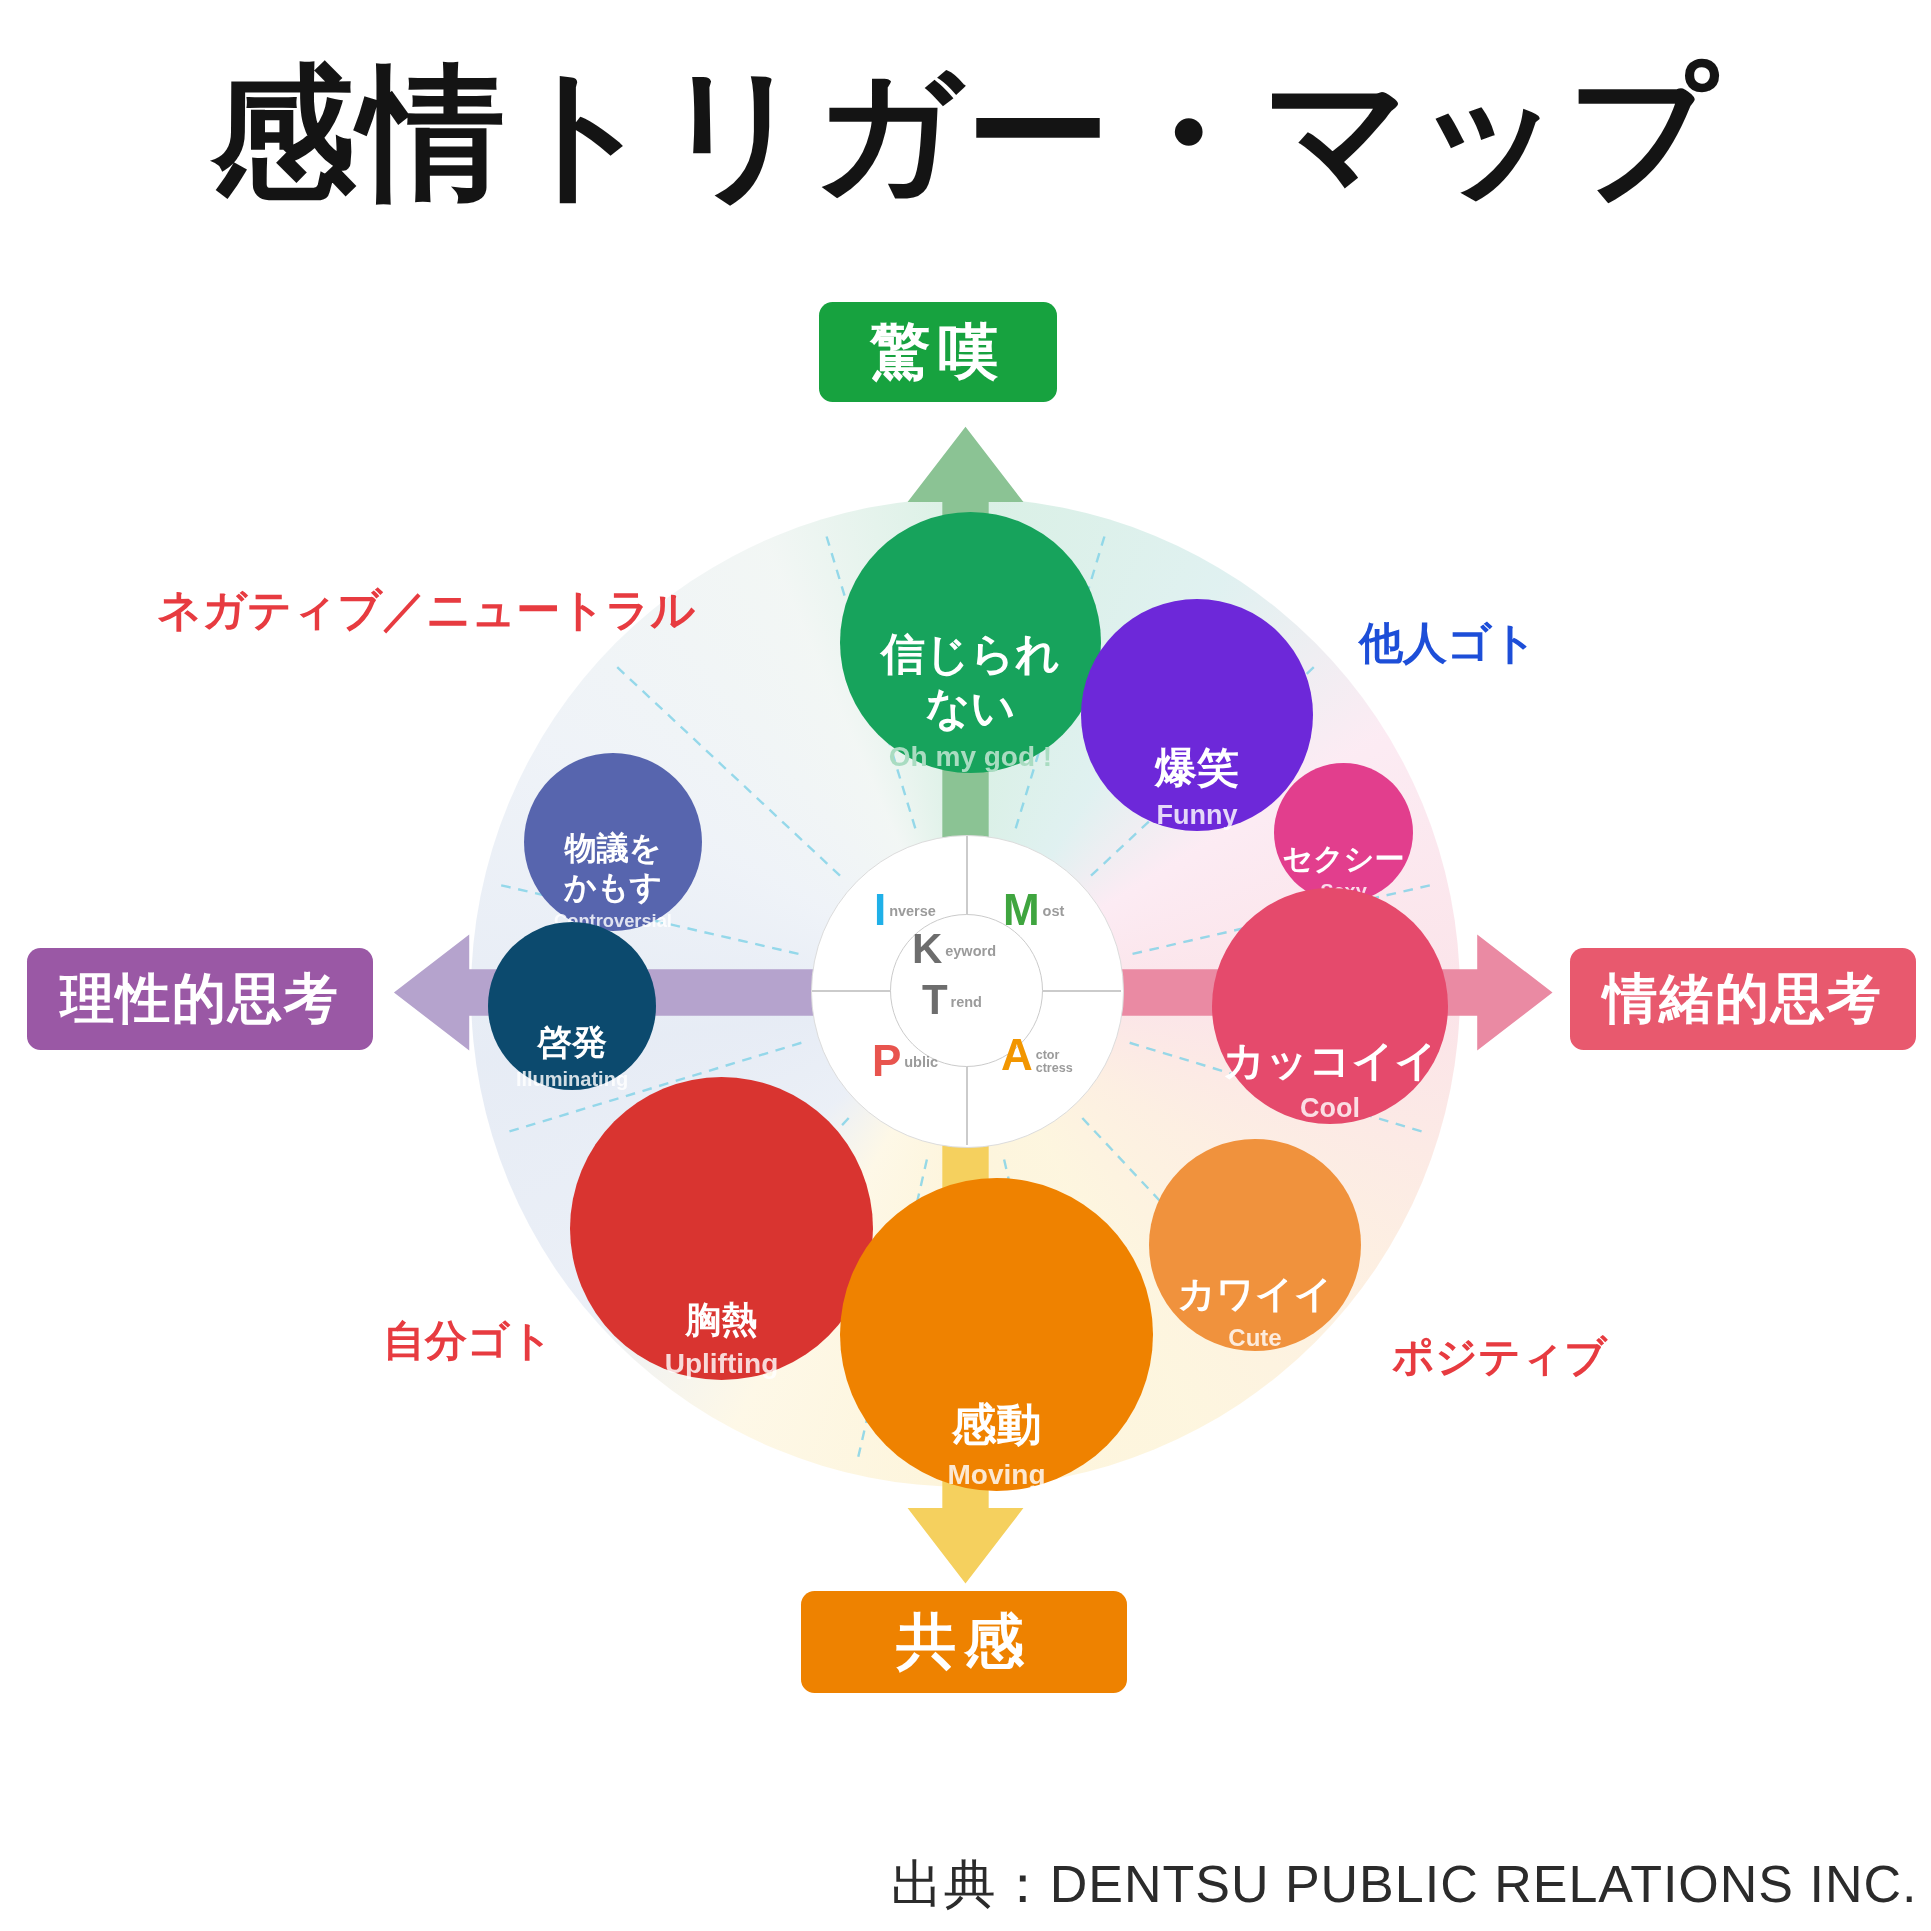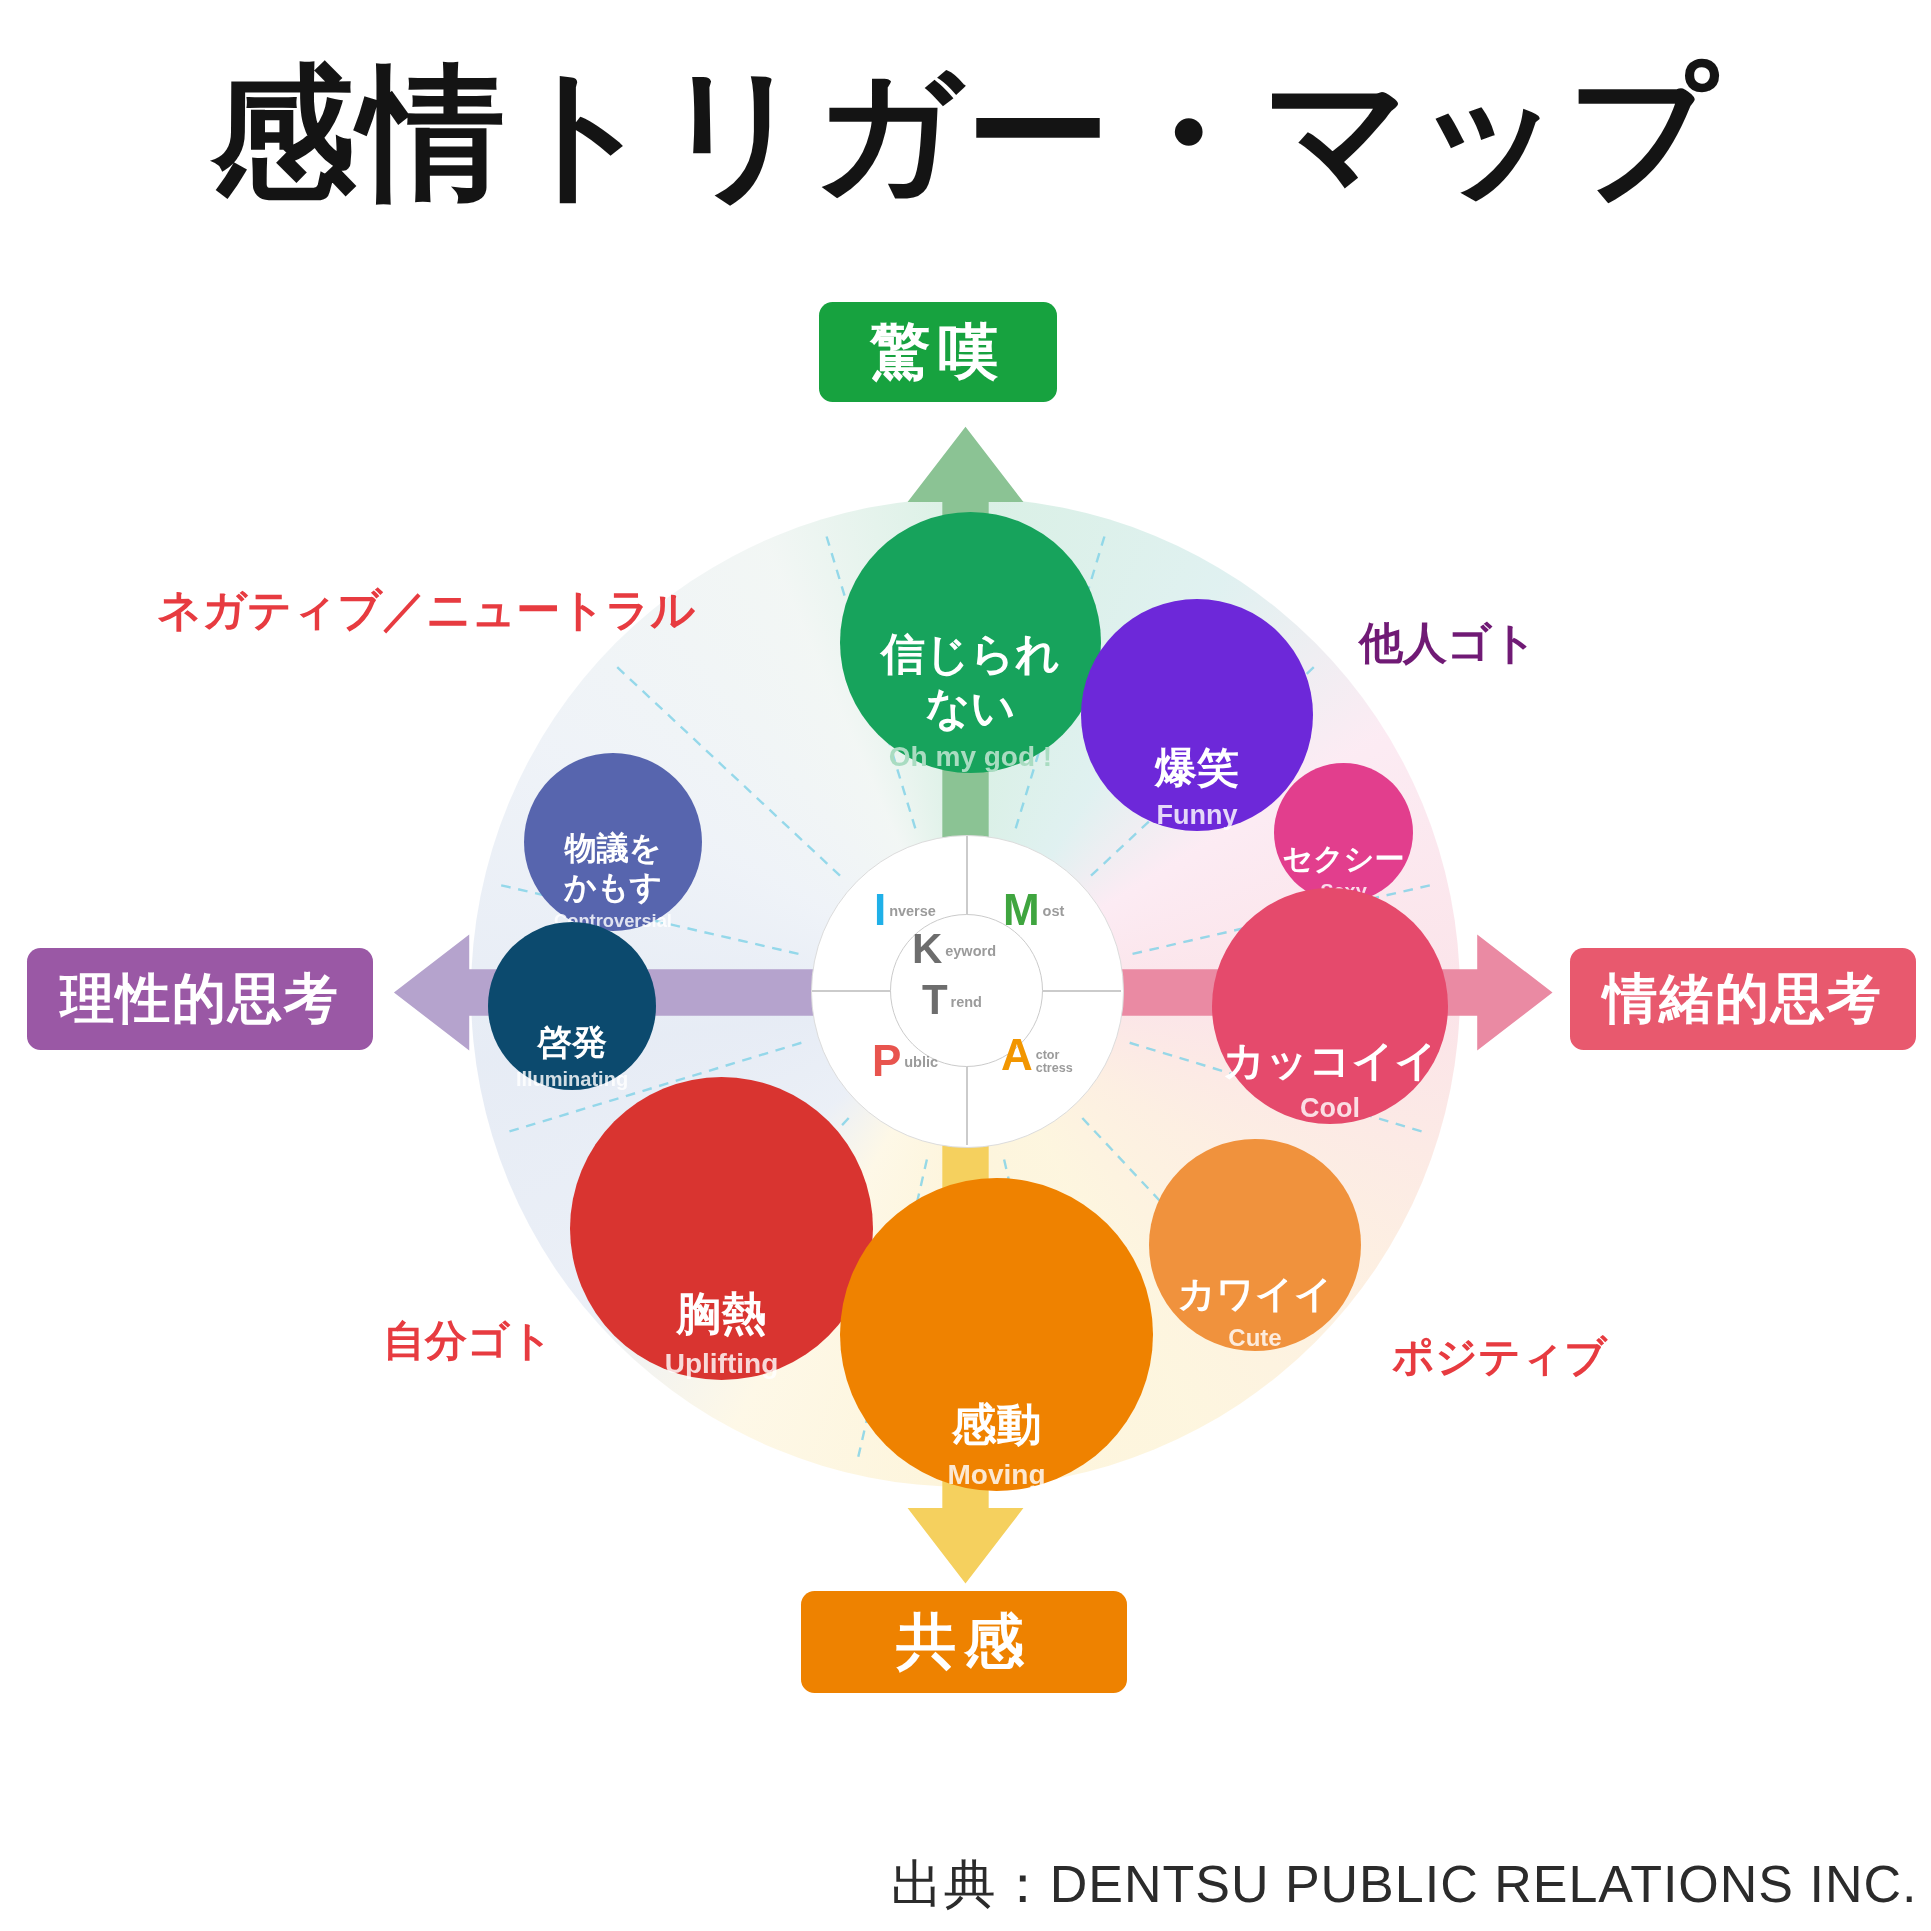--- a/index.html
+++ b/index.html
@@ -34,21 +34,21 @@
   .circle .jp{display:block;line-height:1.22;}
   .circle .jp:empty{display:none;}
   .circle .en{font-weight:bold;color:rgba(255,255,255,0.82);margin-top:7.7px;line-height:1.1;}
   .c0{left:840px;top:512px;width:261px;height:261px;}  .c0 .jp{font-size:44px;} .c0 .en{font-size:28px;color:#a9dcc1;}
   .c1{left:632px;top:589px;width:232px;height:232px;}  .c1 .jp{font-size:42px;} .c1 .en{font-size:27px;}
   .c2{left:1081px;top:599px;width:232px;height:232px;} .c2 .jp{font-size:42px;} .c2 .en{font-size:27px;}
   .c3{left:1274px;top:763px;width:139px;height:139px;} .c3 .jp{font-size:30px;} .c3 .en{font-size:20px;margin-top:2.9px;}
   .c4{left:524px;top:753px;width:178px;height:178px;}  .c4 .jp{font-size:32px;} .c4 .en{font-size:18.3px;margin-top:3.9px;}
   .c5{left:488px;top:922px;width:168px;height:168px;}  .c5 .jp{font-size:35px;} .c5 .en{font-size:20px;margin-top:3.9px;}
   .c6{left:1212px;top:888px;width:236px;height:236px;} .c6 .jp{font-size:42px;} .c6 .en{font-size:27px;}
-  .c7{left:570px;top:1077px;width:303px;height:303px;} .c7 .jp{font-size:45px;} .c7 .en{font-size:28px;}
+  .c7{left:570px;top:1077px;width:303px;height:303px;} .c7 .jp{font-size:36px;} .c7 .en{font-size:28px;}
   .c8{left:840px;top:1178px;width:313px;height:313px;} .c8 .jp{font-size:45px;} .c8 .en{font-size:28px;}
   .c9{left:1149px;top:1139px;width:212px;height:212px;}.c9 .jp{font-size:38px;} .c9 .en{font-size:24px;}
 
   
   .hub{position:absolute;left:811px;top:835px;width:313px;height:313px;border-radius:50%;
        background:#fff;border:1.9px solid #dcdcdc;box-sizing:border-box;}
   .hub .vline{position:absolute;left:154px;top:0;width:1.9px;height:309px;background:#cbcbcb;}
   .hub .hline{position:absolute;top:154px;left:0;height:1.9px;width:309px;background:#cbcbcb;}
   .hub .inner{position:absolute;left:78px;top:78px;width:153px;height:153px;border-radius:50%;
               background:#fff;border:1.9px solid #cbcbcb;box-sizing:border-box;}
@@ -198,20 +198,20 @@
         </span>
     </div>
   </div>
 
   <div class="badge badge-top" style="background-color: rgb(23, 162, 63);">驚嘆</div>
   <div class="badge badge-bottom" style="background-color: rgb(238, 130, 0);">共感</div>
   <div class="badge badge-left" style="background-color: rgb(154, 88, 165);">理性的思考</div>
   <div class="badge badge-right" style="background-color: rgb(232, 89, 110);">情緒的思考</div>
 
   <div class="qlabel q-tl" style="color: rgb(231, 59, 64);">ネガティブ／ニュートラル</div>
-  <div class="qlabel q-tr" style="color: #701a75;">他人ゴト</div>
+  <div class="qlabel q-tr" style="color: #1d4ed8;">他人ゴト</div>
   <div class="qlabel q-bl" style="color: rgb(231, 59, 64);">自分ゴト</div>
   <div class="qlabel q-br" style="color: rgb(231, 59, 64);">ポジティブ</div>
 
   <div class="source">出典：DENTSU PUBLIC RELATIONS INC.</div>
 
 </div>
 
 
 </body></html>

